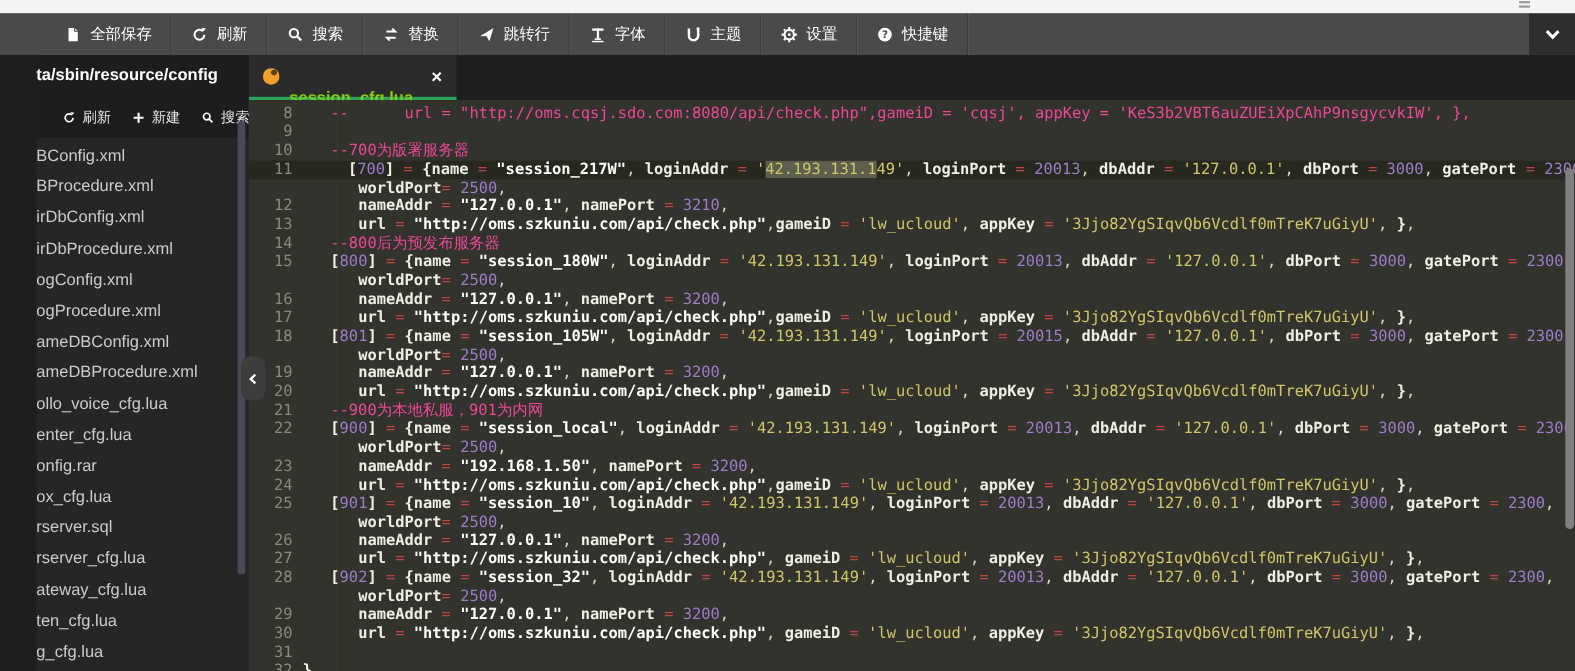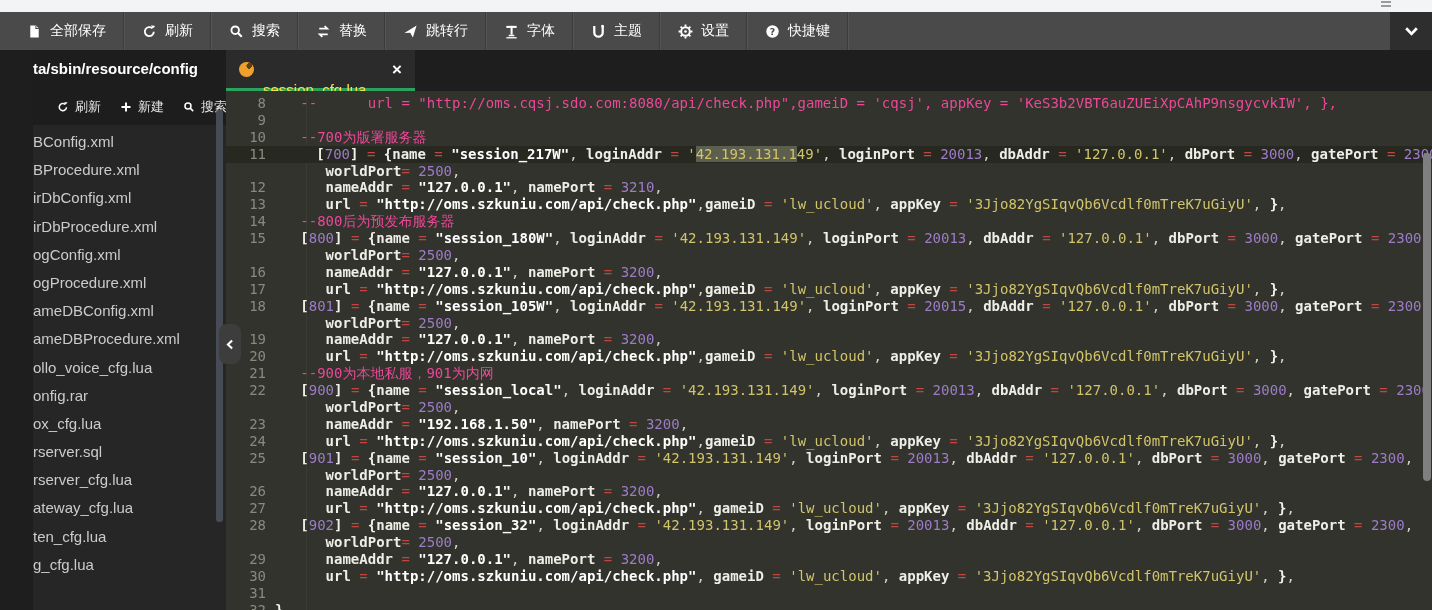--- a/index.html
+++ b/index.html
@@ -1,19 +1,19 @@
 <!DOCTYPE html>
 <html><head>
 <meta charset="utf-8">
 <style>
   html,body{margin:0;padding:0;background:#1e1e1e;width:1432px;height:610px;overflow:hidden;
     font-family:"Liberation Sans",sans-serif;-webkit-font-smoothing:antialiased;}
   .topstrip{height:12px;background:#f3f4f5;position:relative;}
   .topstrip .mark{position:absolute;left:1381px;top:1px;width:10px;height:2px;background:#9b9b9b;box-shadow:0 4px 0 #9b9b9b;}
-  .toolbar{height:38px;background:#4a4a4a;display:flex;align-items:stretch;}
+  .toolbar{height:38px;background:#4a4a4a;display:flex;align-items:stretch;padding-left:32px;}
   .tb-btn{display:flex;align-items:center;gap:8px;padding:0 17px;color:#fff;font-size:14px;
     border-right:1px solid #3c3c3c;border-left:1px solid #555;cursor:pointer;white-space:nowrap;}
   .tb-btn:first-child{border-left:none;margin-left:10px;}
   .tb-btn svg{display:block;}
   .tb-spacer{flex:1;border-left:1px solid #555;}
   .tb-collapse{width:42px;background:#2e2e2e;display:flex;align-items:center;justify-content:center;cursor:pointer;}
   .main{display:flex;height:560px;padding-left:33px;}
   
   .sidebar{width:193px;background:#262626;position:relative;flex:none;}
   .sb-head{background:#1d1d1d;}
@@ -25,21 +25,21 @@
   .sb-scroll{position:absolute;left:183px;top:60px;width:7px;height:412px;background:#464b55;border-radius:3px;}
   .collapse-tab{position:absolute;left:186px;top:274px;width:22px;height:40px;background:#3d3d3d;
     border-radius:8px;display:flex;align-items:center;justify-content:center;cursor:pointer;z-index:5;}
   
   .edcol{flex:1;display:flex;flex-direction:column;min-width:0;}
   .tabbar{height:41px;background:#1e1e1e;display:flex;flex:none;}
   .tab{width:189px;box-sizing:border-box;background:#2b2b2b;border-bottom:3px solid #2aa35c;
     display:flex;align-items:center;gap:9px;padding:0 13px;cursor:pointer;}
   .lua-icon{width:15px;height:15px;border-radius:50%;flex:none;
     background:radial-gradient(circle at 68% 26%, #5f4010 0 2.7px, #f0a12c 2.8px);}
-  .tab-label{color:#fde047;font-weight:normal;font-size:15px;white-space:nowrap;margin-top:40px;}
+  .tab-label{color:#84cc16;font-weight:bold;font-size:15px;white-space:nowrap;margin-top:40px;}
   .tab-close{margin-left:auto;color:#fff;font-weight:bold;font-size:17px;line-height:1;cursor:pointer;}
   .editor{flex:1;background:#31332c;position:relative;overflow:hidden;
     font-family:"DejaVu Sans Mono",monospace;font-size:14px;line-height:16.9px;}
   .guide{position:absolute;left:80px;top:4px;bottom:0;width:1px;background:#3a3c33;}
   .rows{position:absolute;top:4px;left:0;right:0;}
   .row{display:flex;height:16.9px;white-space:pre;}
   .row.cur{background:#272921;gap:16px;}
   .ln{width:40px;padding-right:9px;text-align:right;color:#878b7f;flex:none;}
   .code{flex:1;overflow:hidden;}
   .cm{color:#ec4899;}
@@ -166,20 +166,21 @@
     <div class="files" id="fileList">
         <div class="file-item">BConfig.xml</div>
         <div class="file-item">BProcedure.xml</div>
         <div class="file-item">irDbConfig.xml</div>
         <div class="file-item">irDbProcedure.xml</div>
         <div class="file-item">ogConfig.xml</div>
         <div class="file-item">ogProcedure.xml</div>
         <div class="file-item">ameDBConfig.xml</div>
         <div class="file-item">ameDBProcedure.xml</div>
         <div class="file-item">ollo_voice_cfg.lua</div>
+        <div class="file-item">enter_cfg.lua</div>
         <div class="file-item">onfig.rar</div>
         <div class="file-item">ox_cfg.lua</div>
         <div class="file-item">rserver.sql</div>
         <div class="file-item">rserver_cfg.lua</div>
         <div class="file-item">ateway_cfg.lua</div>
         <div class="file-item">ten_cfg.lua</div>
         <div class="file-item">g_cfg.lua</div>
       </div>
     <div class="sb-scroll"></div>
     <div class="collapse-tab" id="sbCollapse">

